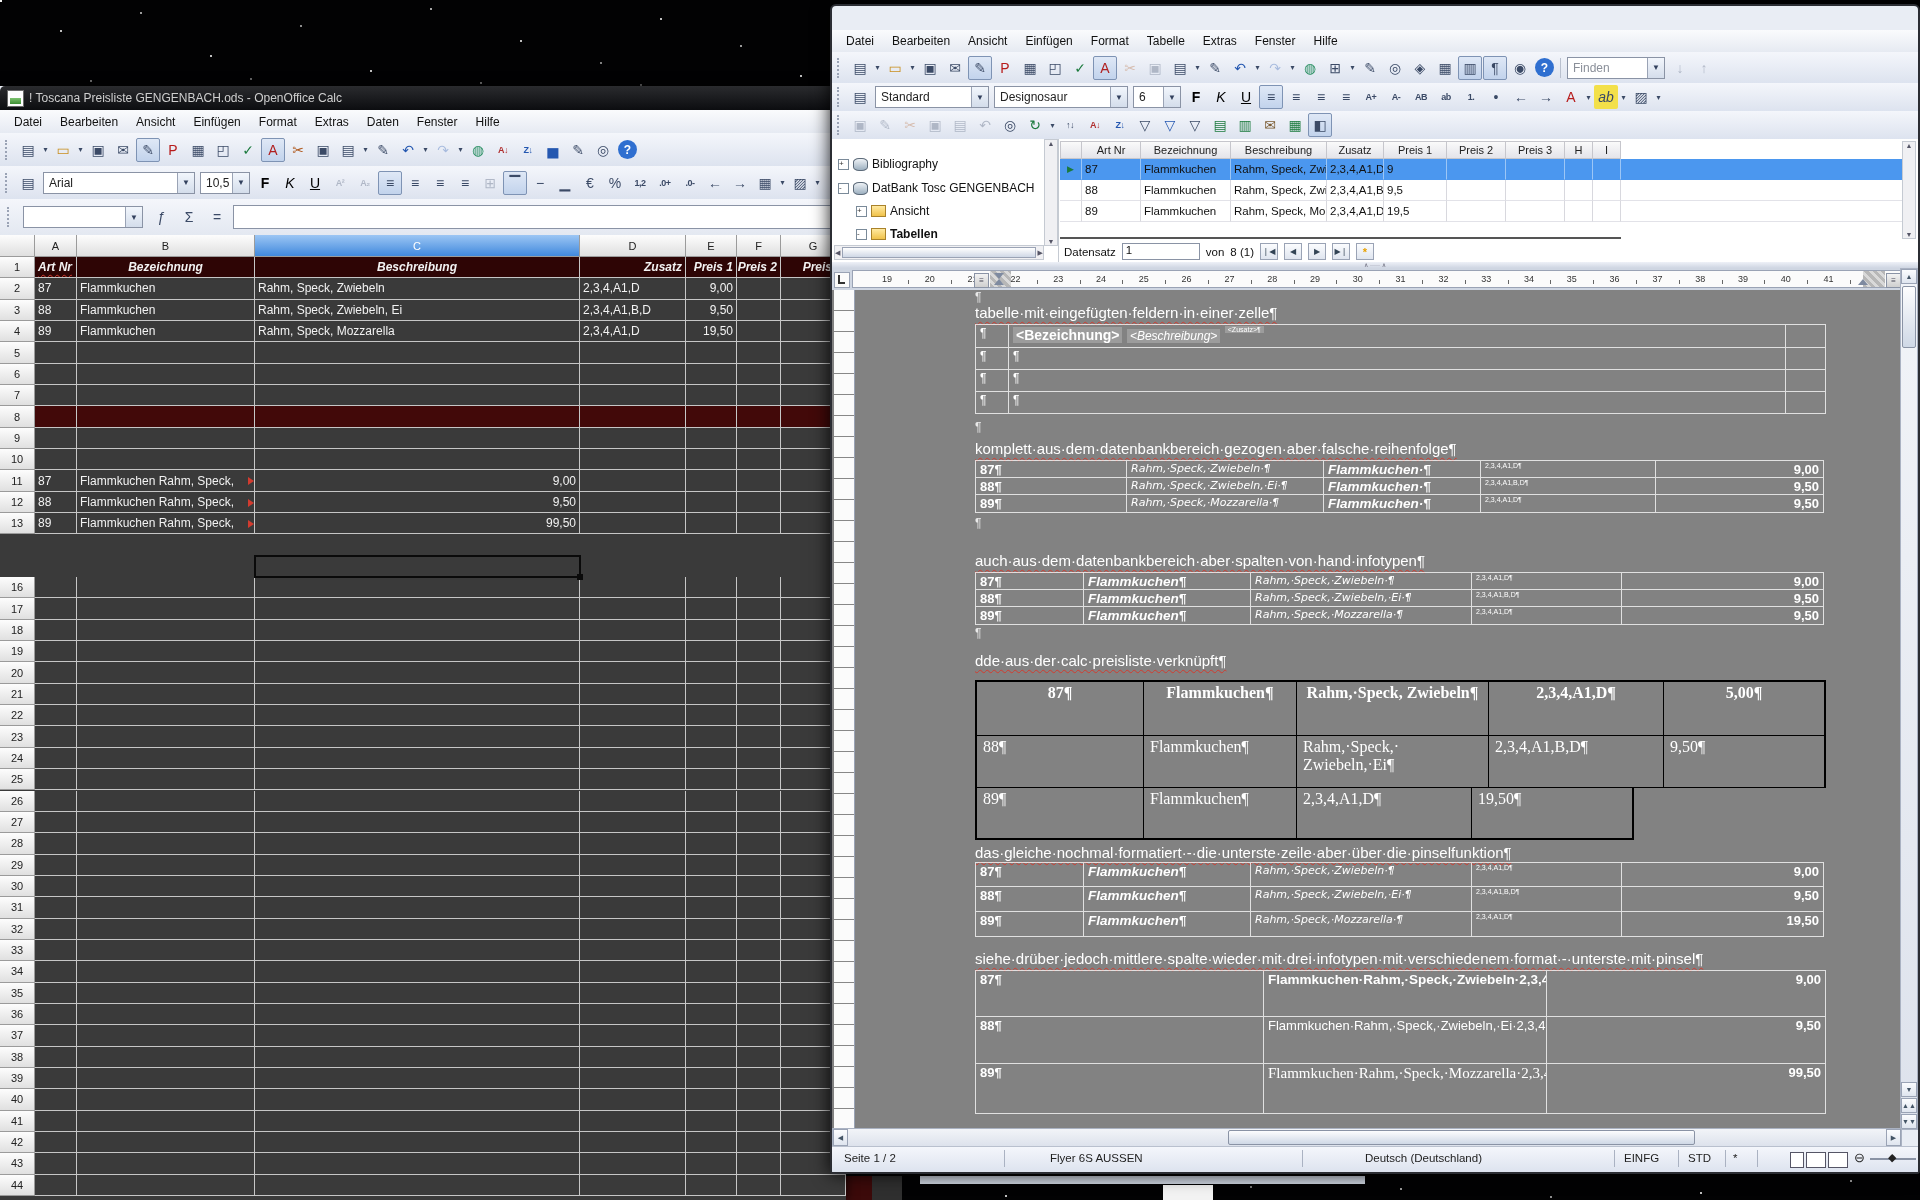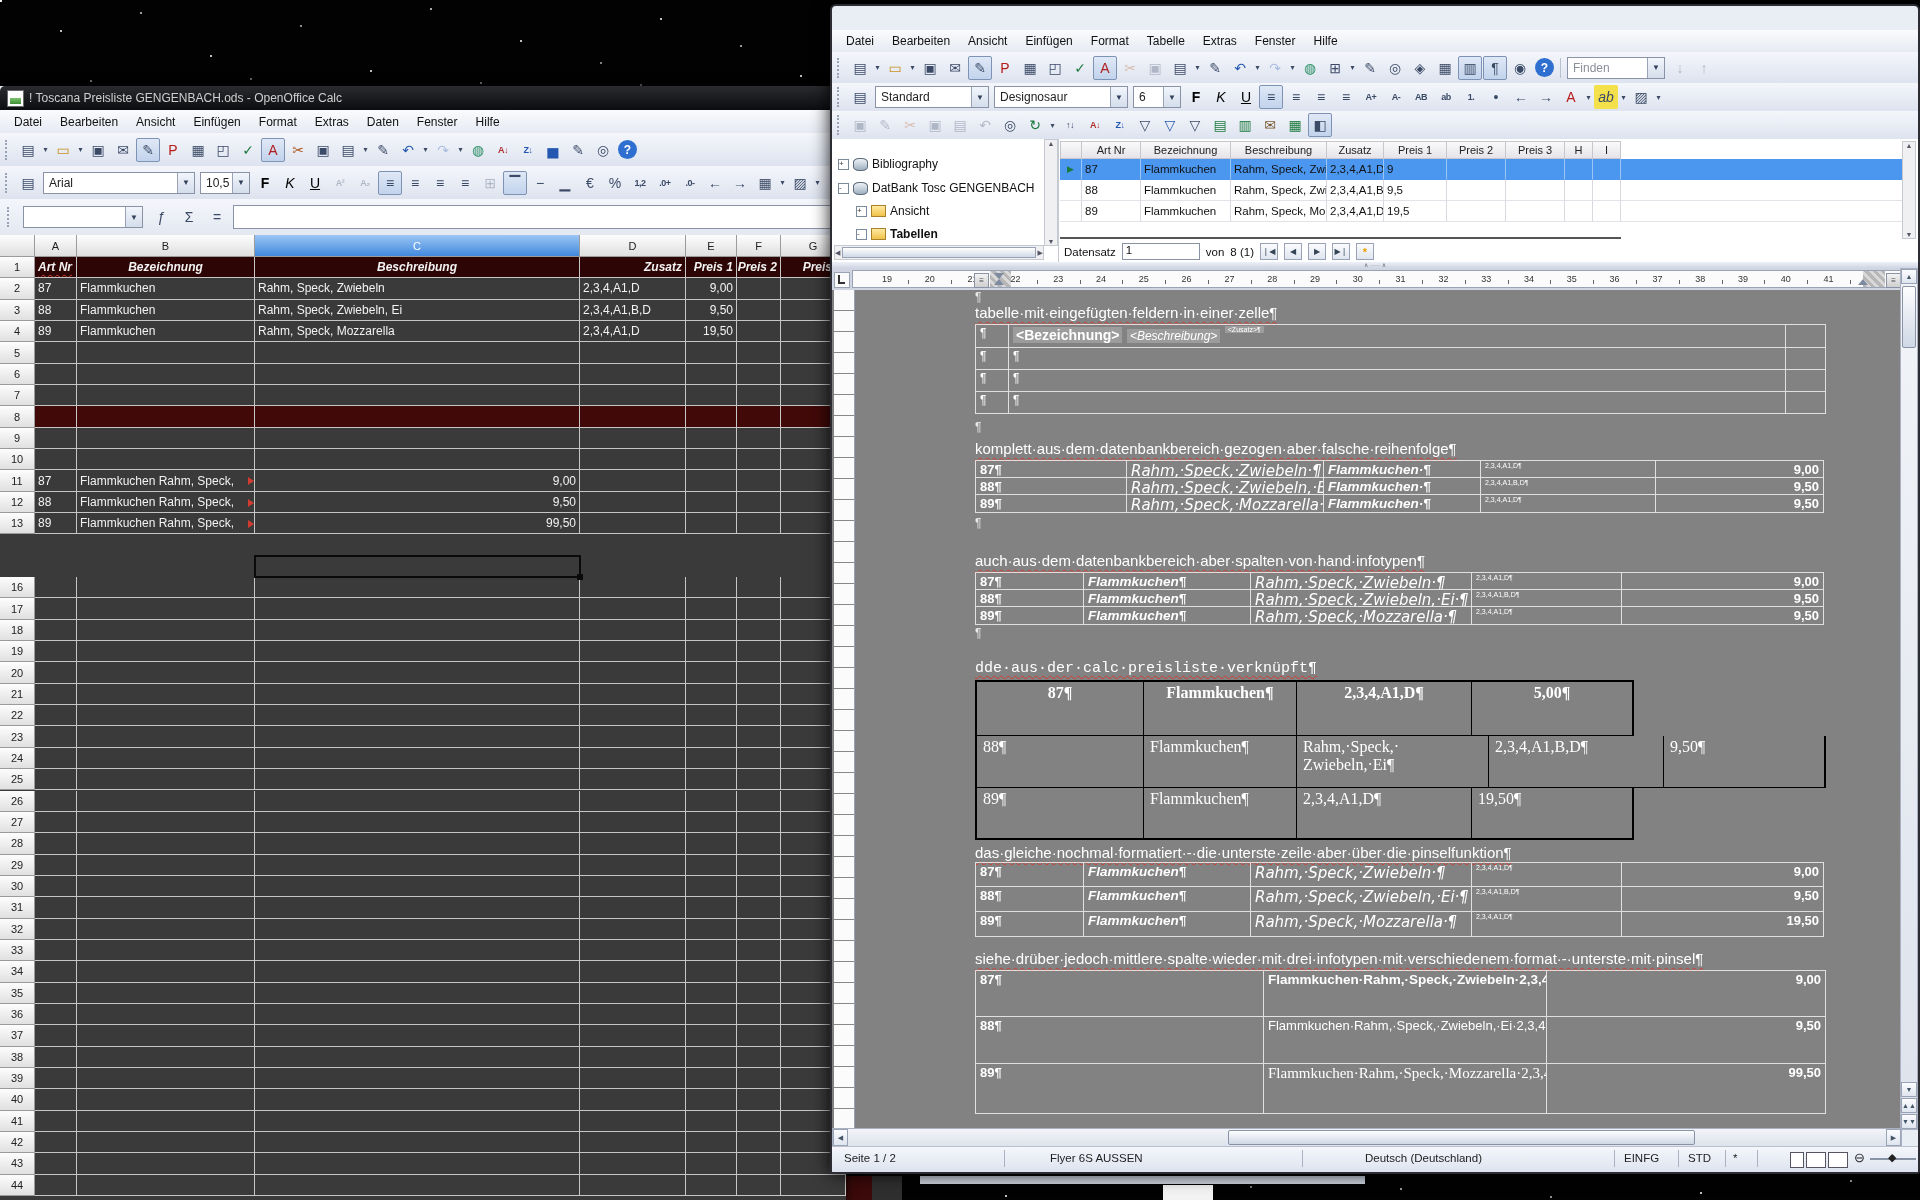--- a/index.html
+++ b/index.html
@@ -135,21 +135,21 @@
   .doc-title{position:absolute;font-size:15px;white-space:nowrap;}
   .doc-pil{position:absolute;font-size:12px;color:#e8e8e8;}
   .dtable{position:absolute;display:flex;flex-direction:column;}
   .drow{display:flex;box-sizing:border-box;}
   .dcell{box-sizing:border-box;border:1px solid rgba(255,255,255,.75);border-top:none;border-left:none;
     padding:1px 4px;overflow:hidden;}
   .drow .dcell:first-child{border-left:1px solid rgba(255,255,255,.75);}
   .dtable .drow:first-child .dcell{border-top:1px solid rgba(255,255,255,.75);}
   .c-art{font-weight:bold;font-size:13px;}
   .c-name{font-weight:bold;font-style:italic;font-size:13.5px;}
-  .c-desc{font-style:italic;font-size:15px;font-family:"DejaVu Sans",sans-serif;}
+  .c-desc{font-style:italic;font-size:11px;font-family:"DejaVu Sans",sans-serif;}
   .c-zus{font-size:7px;padding-top:1px;}
   .c-price{text-align:right;display:block;font-size:13px;font-weight:bold;}
   .dde .dcell{border:1px solid #000;border-top:none;border-left:none;font-family:"Liberation Serif",serif;
     font-size:16px;padding:2px 6px;}
   .dde .drow .dcell:first-child{border-left:2px solid #000;}
   .dde .drow:first-child .dcell{border-top:2px solid #000;}
   .dde .drow:last-child .dcell{border-bottom:2px solid #000;}
   .dde .drow .dcell:last-child{border-right:2px solid #000;}
   .dde-head .dcell{font-weight:bold;text-align:center;}
   .m-bold{font-weight:bold;font-size:13.5px;}
@@ -1080,25 +1080,26 @@
           </div>
           <div class="drow" style="height: 17.5px;">
             <div class="dcell c-art" style="width: 109px;">89¶</div>
             <div class="dcell c-name" style="width: 167px;">Flammkuchen¶</div>
             <div class="dcell c-desc" style="width: 221px;">Rahm,·Speck,·Mozzarella·¶</div>
             <div class="dcell c-zus" style="width: 150px;">2,3,4,A1,D¶</div>
             <div class="dcell c-price" style="width: 202px; display: block;">9,50</div>
           </div>
         </div>
         <div class="doc-pil" style="left: 120px; top: 336px;">¶</div>
-        <div class="doc-title" style="left: 120px; top: 370px; font-family: Liberation Mono, monospace;"><span class="wavy-red">dde·aus·der·calc·preisliste·verknüpft¶</span></div>
+        <div class="doc-title" style="left: 120px; top: 362px;"><span class="wavy-red">dde·aus·der·calc·preisliste·verknüpft¶</span></div>
         <div class="dtable dde" style="left: 120px; top: 390px; width: 851px;">
           <div class="drow dde-head" style="height: 56px;">
             <div class="dcell" style="width: 169px;">87¶</div>
             <div class="dcell" style="width: 153px;">Flammkuchen¶</div>
+            <div class="dcell" style="width: 192px;">Rahm,·Speck, Zwiebeln¶</div>
             <div class="dcell" style="width: 175px;">2,3,4,A1,D¶</div>
             <div class="dcell" style="width: 162px;">5,00¶</div>
           </div>
           <div class="drow" style="height: 52px;">
             <div class="dcell" style="width: 169px;">88¶</div>
             <div class="dcell" style="width: 153px;">Flammkuchen¶</div>
             <div class="dcell" style="width: 192px;">Rahm,·Speck,· Zwiebeln,·Ei¶</div>
             <div class="dcell" style="width: 175px;">2,3,4,A1,B,D¶</div>
             <div class="dcell" style="width: 162px;">9,50¶</div>
           </div>

